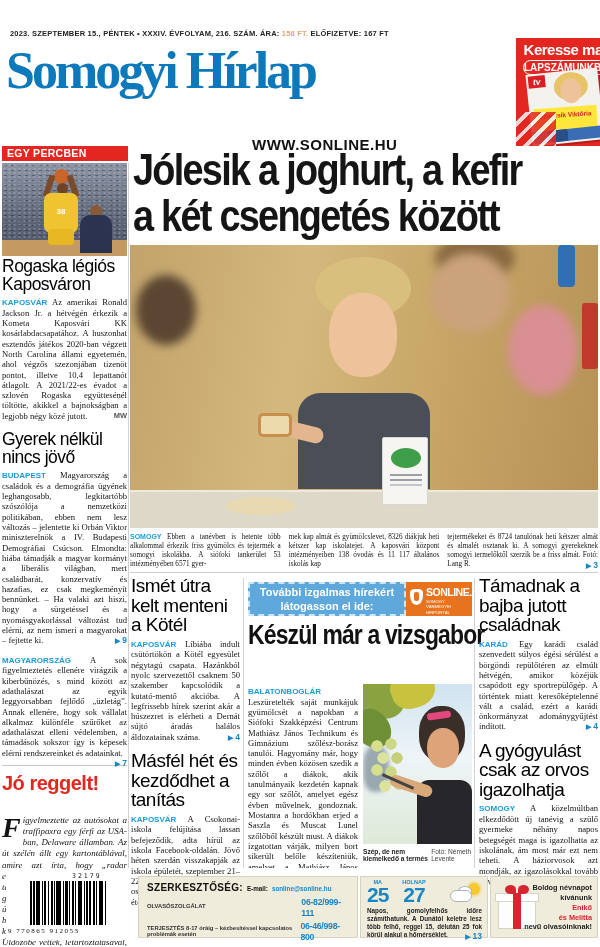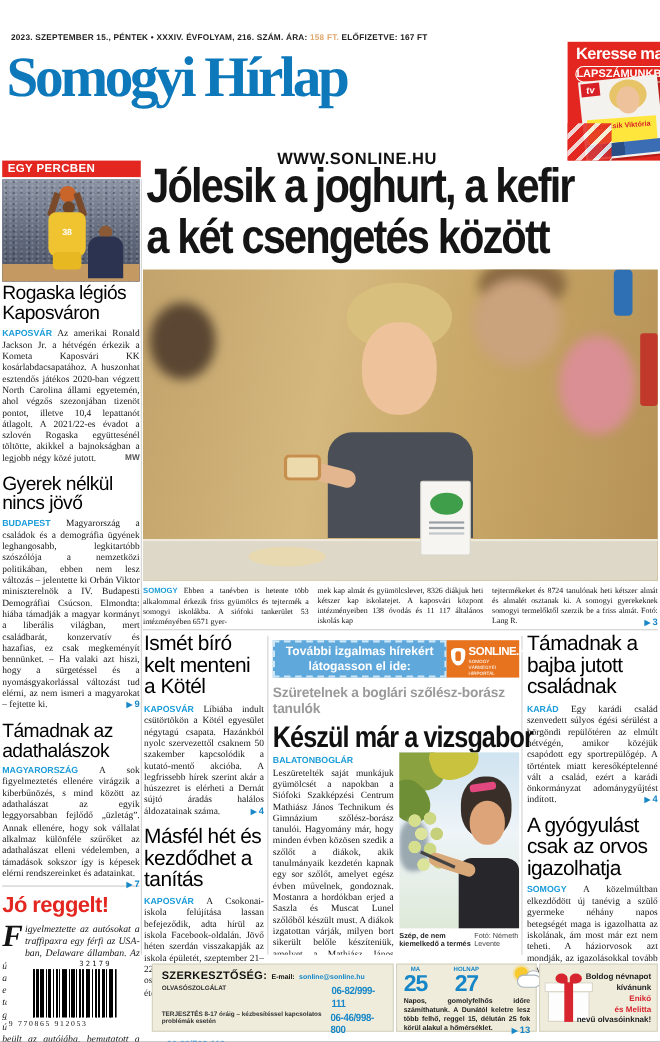--- a/index.html
+++ b/index.html
@@ -60,21 +60,21 @@
   
   .colL{left:2px;top:257px;width:125px}
   .atitle{font-size:17.5px;line-height:1.03;letter-spacing:-.5px;font-weight:400;color:#000;margin-bottom:4px}
   .body{font-family:"Liberation Serif",serif;font-size:8.6px;line-height:1.2;text-align:justify;color:#141414}
   .loc{font-family:"Liberation Sans",sans-serif;color:#1a9cd8;font-weight:bold;font-size:8px}
   .pgm{font-family:"Liberation Sans",sans-serif;color:#1787c8;font-weight:bold;font-size:8.5px;white-space:nowrap;float:right}
   .pgm::before{content:"▶ ";font-size:7px}
   .byl{float:right;font-family:"Liberation Sans",sans-serif;font-weight:bold;font-size:7.5px;color:#555}
   .gap{height:9px}
   .hr{border-top:1px solid #c9c9c9;margin:7px 0 6px}
-  .jr-title{color:#e3261f;font-weight:bold;font-size:20px;letter-spacing:-.5px;margin-bottom:4px}
+  .jr-title{color:#e3261f;font-weight:bold;font-size:20px;letter-spacing:-.5px;margin-bottom:20px}
   .jr-body{font-family:"Liberation Serif",serif;font-style:italic;font-size:8.9px;line-height:1.25;text-align:justify;color:#141414}
   .drop{float:left;font-size:28px;line-height:.85;font-weight:bold;padding:1px 2px 0 0}
 
   
   .leadphoto{left:130px;top:245px;width:468px;height:283px;overflow:hidden;
         background:linear-gradient(100deg,#c2a36b,#d4b87e 35%,#c9a868 60%,#b59156)}
   .lp .blob{position:absolute;border-radius:50%;filter:blur(5px)}
   .lp-kid1{left:300px;top:8px;width:80px;height:80px;background:#caa27c}
   .lp-kid1h{left:305px;top:-10px;width:80px;height:46px;background:#8a6a42}
   .lp-kid2{left:378px;top:60px;width:70px;height:90px;background:#d98f93}
@@ -157,25 +157,25 @@
         repeating-linear-gradient(90deg,#000 0 1px,transparent 1px 3px),
         repeating-linear-gradient(90deg,#000 0 2px,transparent 2px 7px),
         repeating-linear-gradient(90deg,transparent 0 4px,#000 4px 5px,transparent 5px 11px)}
   .barc .digits{position:absolute;left:2px;top:55px;font-family:Liberation Serif, serif;font-size:7px;letter-spacing:1.5px}
   .fbox{background:#efecdc;border:1px solid #d6d2bf}
   .edit{left:138px;top:876px;width:220px;height:62px;padding:5px 6px 0 8px}
   .edit .t{display:flex;align-items:baseline;gap:4px}
   .edit .t .tt{font-weight:bold;font-size:10px;letter-spacing:.3px}
   .edit .t .em{font-weight:bold;font-size:6.3px}
   .edit .t .ema{font-weight:bold;font-size:6.3px;color:#1787c8}
-  .edit .row{display:flex;justify-content:space-between;margin-top:2.5px}
+  .edit .row{display:flex;justify-content:space-between;align-items:center;margin-top:2.5px}
   .edit .row .lb{font-size:5.8px;font-weight:bold;color:#333;width:158px;line-height:1.1}
   .edit .row .ph{font-size:9.5px;font-weight:bold;color:#1787c8;letter-spacing:-.3px;transform:scaleX(.92);transform-origin:100% 50%}
   .wx{left:360px;top:876px;width:128px;height:62px;padding:2px 5px 0 6px}
-  .wx .temps{display:flex;align-items:flex-start;gap:24px}
+  .wx .temps{display:flex;align-items:flex-end;gap:14px}
   .wx .tcol{text-align:center}
   .wx .tl{font-size:5.5px;font-weight:bold;color:#1787c8}
   .wx .tv{font-size:21px;font-weight:bold;color:#1787c8;line-height:.95;letter-spacing:-1px}
   .wicon{position:relative;width:34px;height:22px;margin-left:8px}
   .wicon .sun{position:absolute;right:2px;top:0;width:12px;height:12px;border-radius:50%;background:#f7c92c;
         box-shadow:0 0 0 2px #f7c92c55}
   .wicon .cl1{position:absolute;left:2px;top:7px;width:22px;height:12px;border-radius:10px;background:#fff;border:1px solid #aab4bc}
   .wicon .cl2{position:absolute;left:10px;top:3px;width:14px;height:11px;border-radius:50%;background:#fff;border:1px solid #aab4bc}
   .wx .txt{margin-top:2px;font-size:6.3px;font-weight:bold;line-height:1.25;color:#222;text-align:justify}
   .nmd{left:490px;top:876px;width:108px;height:62px}
@@ -234,21 +234,20 @@
     <div class="def"></div>
   </div>
 
   <div class="abs colL">
     <div class="atitle">Rogaska légiós Kaposváron</div>
     <p class="body"><span class="loc">KAPOSVÁR</span> <span>Az amerikai Ronald Jackson Jr. a hétvégén érkezik a Kometa Kaposvári KK kosárlabdacsapatához. A huszonhat esztendős játékos 2020-ban végzett North Carolina állami egyetemén, ahol végzős szezonjában tizenöt pontot, illetve 10,4 lepattanót átlagolt. A 2021/22-es évadot a szlovén Rogaska együttesénél töltötte, akikkel a bajnokságban a legjobb négy közé jutott.</span> <span class="byl">MW</span></p>
     <div class="gap"></div>
     <div class="atitle">Gyerek nélkül nincs jövő</div>
     <p class="body"><span class="loc">BUDAPEST</span> <span>Magyarország a családok és a demográfia ügyének leghangosabb, legkitartóbb szószólója a nemzetközi politikában, ebben nem lesz változás – jelentette ki Orbán Viktor miniszterelnök a IV. Budapesti Demográfiai Csúcson. Elmondta: hiába támadják a magyar kormányt a liberális világban, mert családbarát, konzervatív és hazafias, ez csak megkeményít bennünket. – Ha valaki azt hiszi, hogy a sürgetéssel és a nyomásgyakorlással változást tud elérni, az nem ismeri a magyarokat – fejtette ki.</span> <span class="pgm">9</span></p>
     <div class="gap"></div>
-    <div class="atitle">Támadnak az adathalászok</div>
     <p class="body"><span class="loc">MAGYARORSZÁG</span> <span>A sok figyelmeztetés ellenére virágzik a kiberbűnözés, s mind között az adathalászat az egyik leggyorsabban fejlődő „üzletág”. Annak ellenére, hogy sok vállalat alkalmaz különféle szűrőket az adathalászat elleni védelemben, a támadások sokszor így is képesek elérni rendszereinket és adatainkat.</span> <span class="pgm">7</span></p>
     <div class="hr"></div>
     <div class="jr-title">Jó reggelt!</div>
     <p class="jr-body"><span class="drop">F</span><span>igyelmeztette az autósokat a traffipaxra egy férfi az USA-ban, Delaware államban. Az út szélén állt egy kartontáblával, amire azt írta, hogy „radar előtted”. A rendőrök elvették tőle a táblát, azt állítva, hogy a gyalogosok számára tiltott útszakaszra lépett. Az 54 éves férfi beült az autójába, bemutatott a közegeknek, majd elhajtott. Üldözőbe vették, letartóztatásával, autója lefoglalásával és a fia gyámhatósági elvételével fenyegették meg. Az ügy bíróságra került, ám a bíró a férfi javára döntött, mert megsértették a véleménynyilvánítási jogát. A rendőrség 19 millió forintnyi kártérítést fizetett. Közben a gyorshajtók meg tovább száguldoztak.</span> </p>
   </div>
 
   <div class="abs leadphoto lp">
     <div class="blob lp-kid1h"></div>
     <div class="blob lp-kid1"></div>
     <div class="blob lp-kid2"></div>
@@ -273,40 +272,39 @@
     <div class="c">mek kap almát és gyümölcslevet, 8326 diákjuk heti kétszer kap iskolatejet. A kaposvári központ intézményeiben 138 óvodás és 11 117 általános iskolás kap</div>
     <div class="c"><span>tejtermékeket és 8724 tanulónak heti kétszer almát és almalét osztanak ki. A somogyi gyerekeknek somogyi termelőktől szerzik be a friss almát. Fotó: Lang R.</span> <span class="pgm">3</span></div>
   </div>
   <div class="abs hdiv"></div>
 
   <div class="abs vline v1"></div>
   <div class="abs vline v2"></div>
   <div class="abs vline v3"></div>
 
   <div class="abs colM">
-    <div class="atitle">Ismét bíró kelt menteni a Kötél</div>
+    <div class="atitle">Ismét útra kelt menteni a Kötél</div>
     <p class="body"><span class="loc">KAPOSVÁR</span> <span>Líbiába indult csütörtökön a Kötél egyesület négytagú csapata. Hazánkból nyolc szervezettől csaknem 50 szakember kapcsolódik a kutató-mentő akcióba. A legfrissebb hírek szerint akár a húszezret is elérheti a Dernát sújtó áradás halálos áldozatainak száma.</span> <span class="pgm">4</span></p>
     <div class="gap"></div>
     <div class="atitle">Másfél hét és kezdődhet a tanítás</div>
     <p class="body"><span class="loc">KAPOSVÁR</span> <span>A Csokonai-iskola felújítása lassan befejeződik, adta hírül az iskola Facebook-oldalán. Jövő héten szerdán visszakapják az iskola épületét, szeptember 21–22-én készítik elő az osztálytermeket, a tanítás 25-étől folytatódhat.</span> <span class="pgm">4</span></p>
   </div>
 
   <div class="abs feature">
     <div class="banner">
       <div class="cta">
         <span>További izgalmas hírekért</span><br>
         <span>látogasson el ide:</span>
       </div>
       <div class="logo">
         <div class="shield"></div>
         <div class="nm">SONLINE.HU</div>
         <div class="sub"><span>SOMOGY VÁRMEGYEI</span><br><span>HÍRPORTÁL</span></div>
       </div>
     </div>
-    <div class="kicker">Szüretelnek a boglári szőlész-borász tanulók</div>
     <div class="ftitle">Készül már a vizsgabor</div>
     <div class="fbody">
       <p class="body"><span class="loc">BALATONBOGLÁR</span> <span>Leszüretelték saját munkájuk gyümölcsét a napokban a Siófoki Szakképzési Centrum Mathiász János Technikum és Gimnázium szőlész-borász tanulói. Hagyomány már, hogy minden évben közösen szedik a szőlőt a diákok, akik tanulmányaik kezdetén kapnak egy sor szőlőt, amelyet egész évben művelnek, gondoznak. Mostanra a hordókban erjed a Saszla és Muscat Lunel szőlőből készült must. A diákok izgatottan várják, milyen bort sikerült belőle készíteniük, amelyet a Mathiász János bormustrán mutatnak majd be. Közben a balatonboglári borvidéken már a kékszőlőt takarítják be a kombájnok.</span> </p>
     </div>
     <div class="grape gr">
       <div class="leaf gl1"></div>
       <div class="leaf gl2"></div>
       <div class="leaf gl3"></div>
       <div class="p2"></div>
       <div class="bunch"></div>

